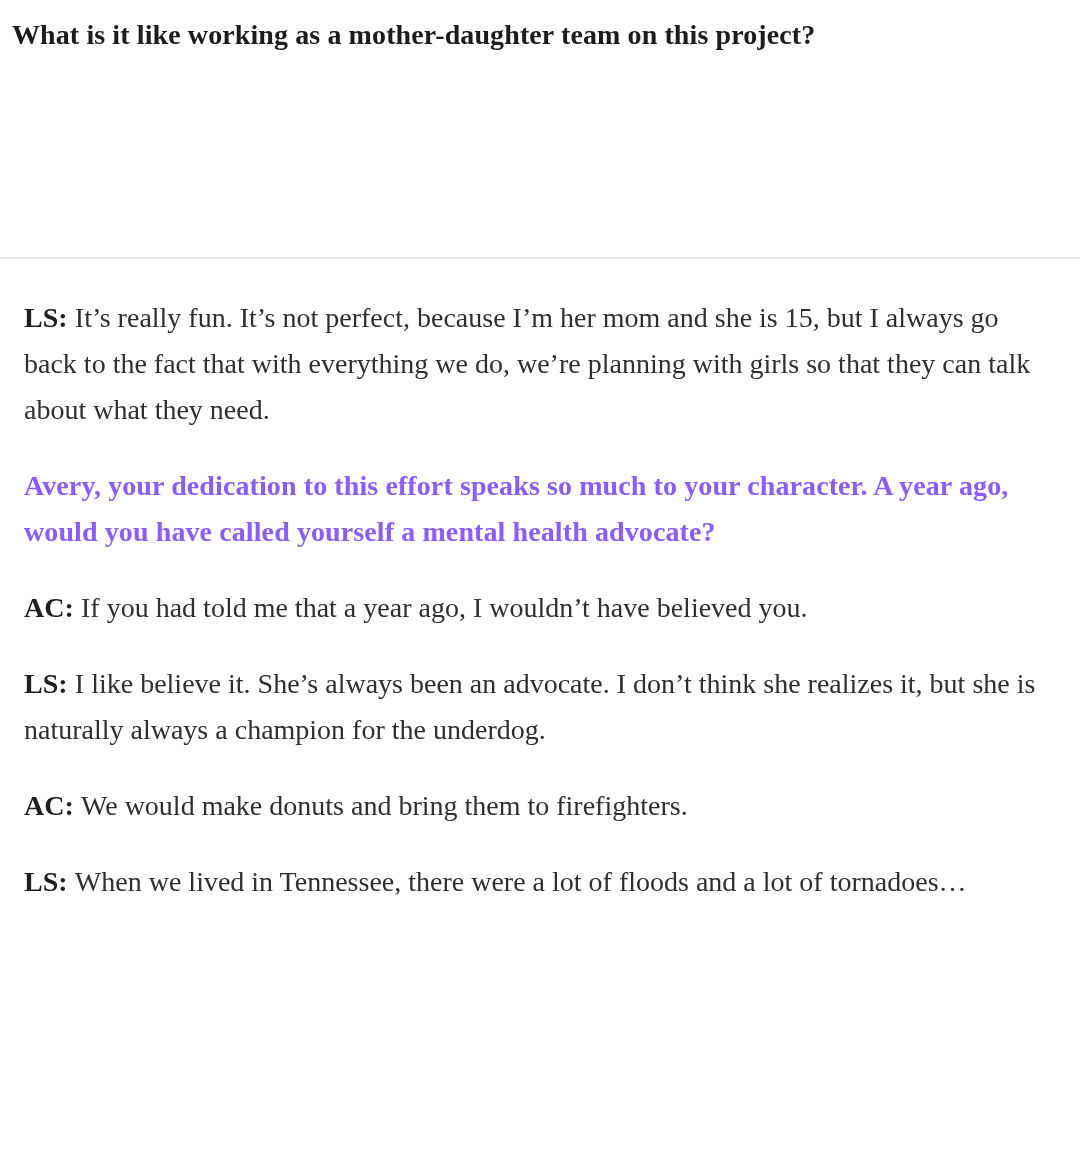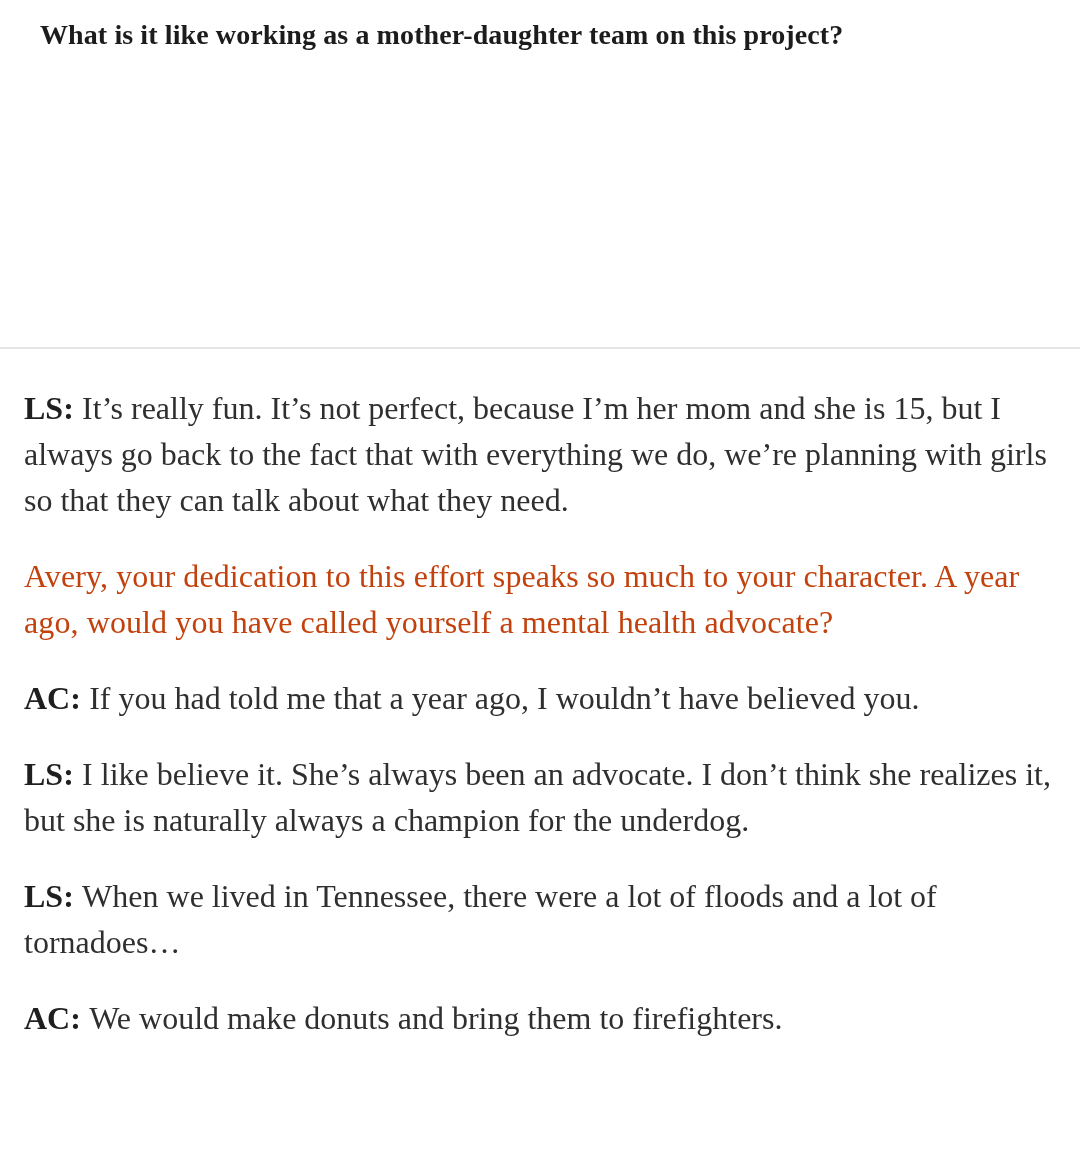--- a/index.html
+++ b/index.html
@@ -6,22 +6,22 @@
   html, body { background: #ffffff; }
   .page {
     width: 1080px;
     height: 1150px;
     background: #ffffff;
     font-family: "Liberation Serif", "DejaVu Serif", serif;
     overflow: hidden;
     margin: 0 auto;
   }
   .top-section {
-    height: 347px;
-    padding: 15px 24px 0 40px;
+    height: 257px;
+    padding: 15px 24px 0 12px;
     border-radius: 7px;
   }
   .intro-question {
     font-size: 28px;
     line-height: 40px;
     font-weight: 700;
     color: #1c1c1c;
     max-width: 1010px;
     letter-spacing: 0.1px;
   }
@@ -33,37 +33,37 @@
   .divider {
     border: none;
     height: 2px;
     width: 100%;
     background: #e5e5e5;
   }
   .transcript {
     padding: 36px 24px 0 24px;
   }
   .transcript p {
-    font-size: 32px;
+    font-size: 28px;
     line-height: 46px;
     max-width: 1032px;
     margin: 0 0 30px 0;
   }
   .answer {
     color: #2f2f2f;
     font-weight: 400;
   }
   .answer .speaker {
     font-weight: 700;
     color: #1f1f1f;
     margin-right: 0.26em;
   }
   .question {
-    font-weight: 400;
-    color: #c2410c;
+    font-weight: 700;
+    color: #8b5cf6;
     letter-spacing: 0.1px;
   }
 </style>
 </head>
 <body>
 
 <div class="page">
 
   <section class="top-section">
     <h2 class="intro-question">What is it like working as a mother-daughter team on this project?</h2>
@@ -83,21 +83,21 @@
     <p class="answer">
       <strong class="speaker">AC:</strong><span>If you had told me that a year ago, I wouldn’t have believed you.</span>
     </p>
 
     <p class="answer">
       <strong class="speaker">LS:</strong><span>I like believe it. She’s always been an advocate. I don’t think she realizes it, but she is naturally always a champion for the underdog.</span>
     </p>
 
 
     <p class="answer">
-      <strong class="speaker">LS:</strong><span>When we lived in Tennessee, there were a lot of floods and a lot of tornadoes…</span>
+      <strong class="speaker">AC:</strong><span>We would make donuts and bring them to firefighters.</span>
     </p>
 
     <p class="answer">
-      <strong class="speaker">AC:</strong><span>We would make donuts and bring them to firefighters.</span>
+      <strong class="speaker">LS:</strong><span>When we lived in Tennessee, there were a lot of floods and a lot of tornadoes…</span>
     </p>
 
   </section>
 </div>
 
 </body></html>

